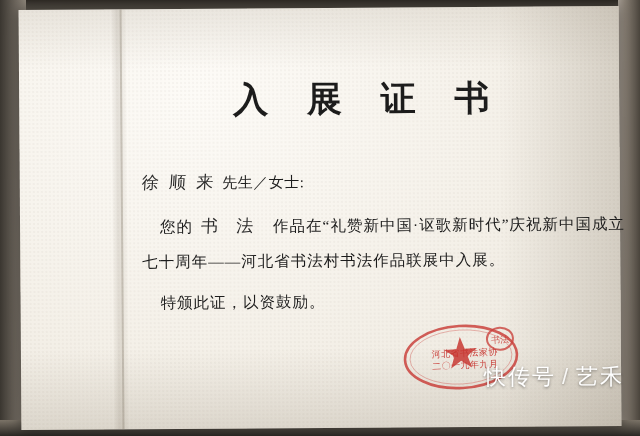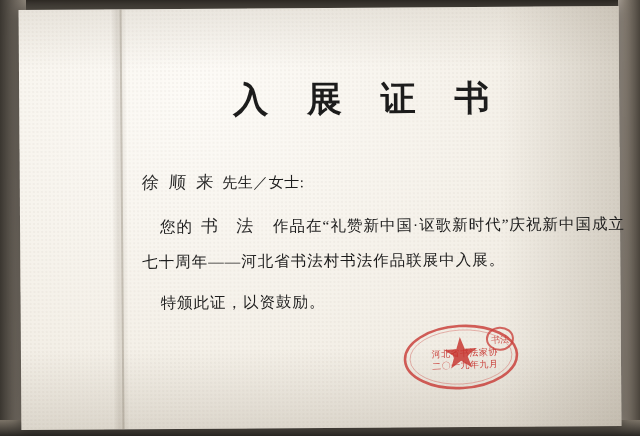--- a/index.html
+++ b/index.html
@@ -281,14 +281,17 @@
 
       <div class="seal-text">
         <div>河北省书法家协</div>
         <div>二〇一九年九月</div>
       </div>
 
     </div>
     <div class="grain"></div>
   </div>
 
+  <div class="watermark">
+    <span>快传号</span><span class="divider">/</span><span>艺禾</span>
+  </div>
 
 </div>
 
 </body></html>

